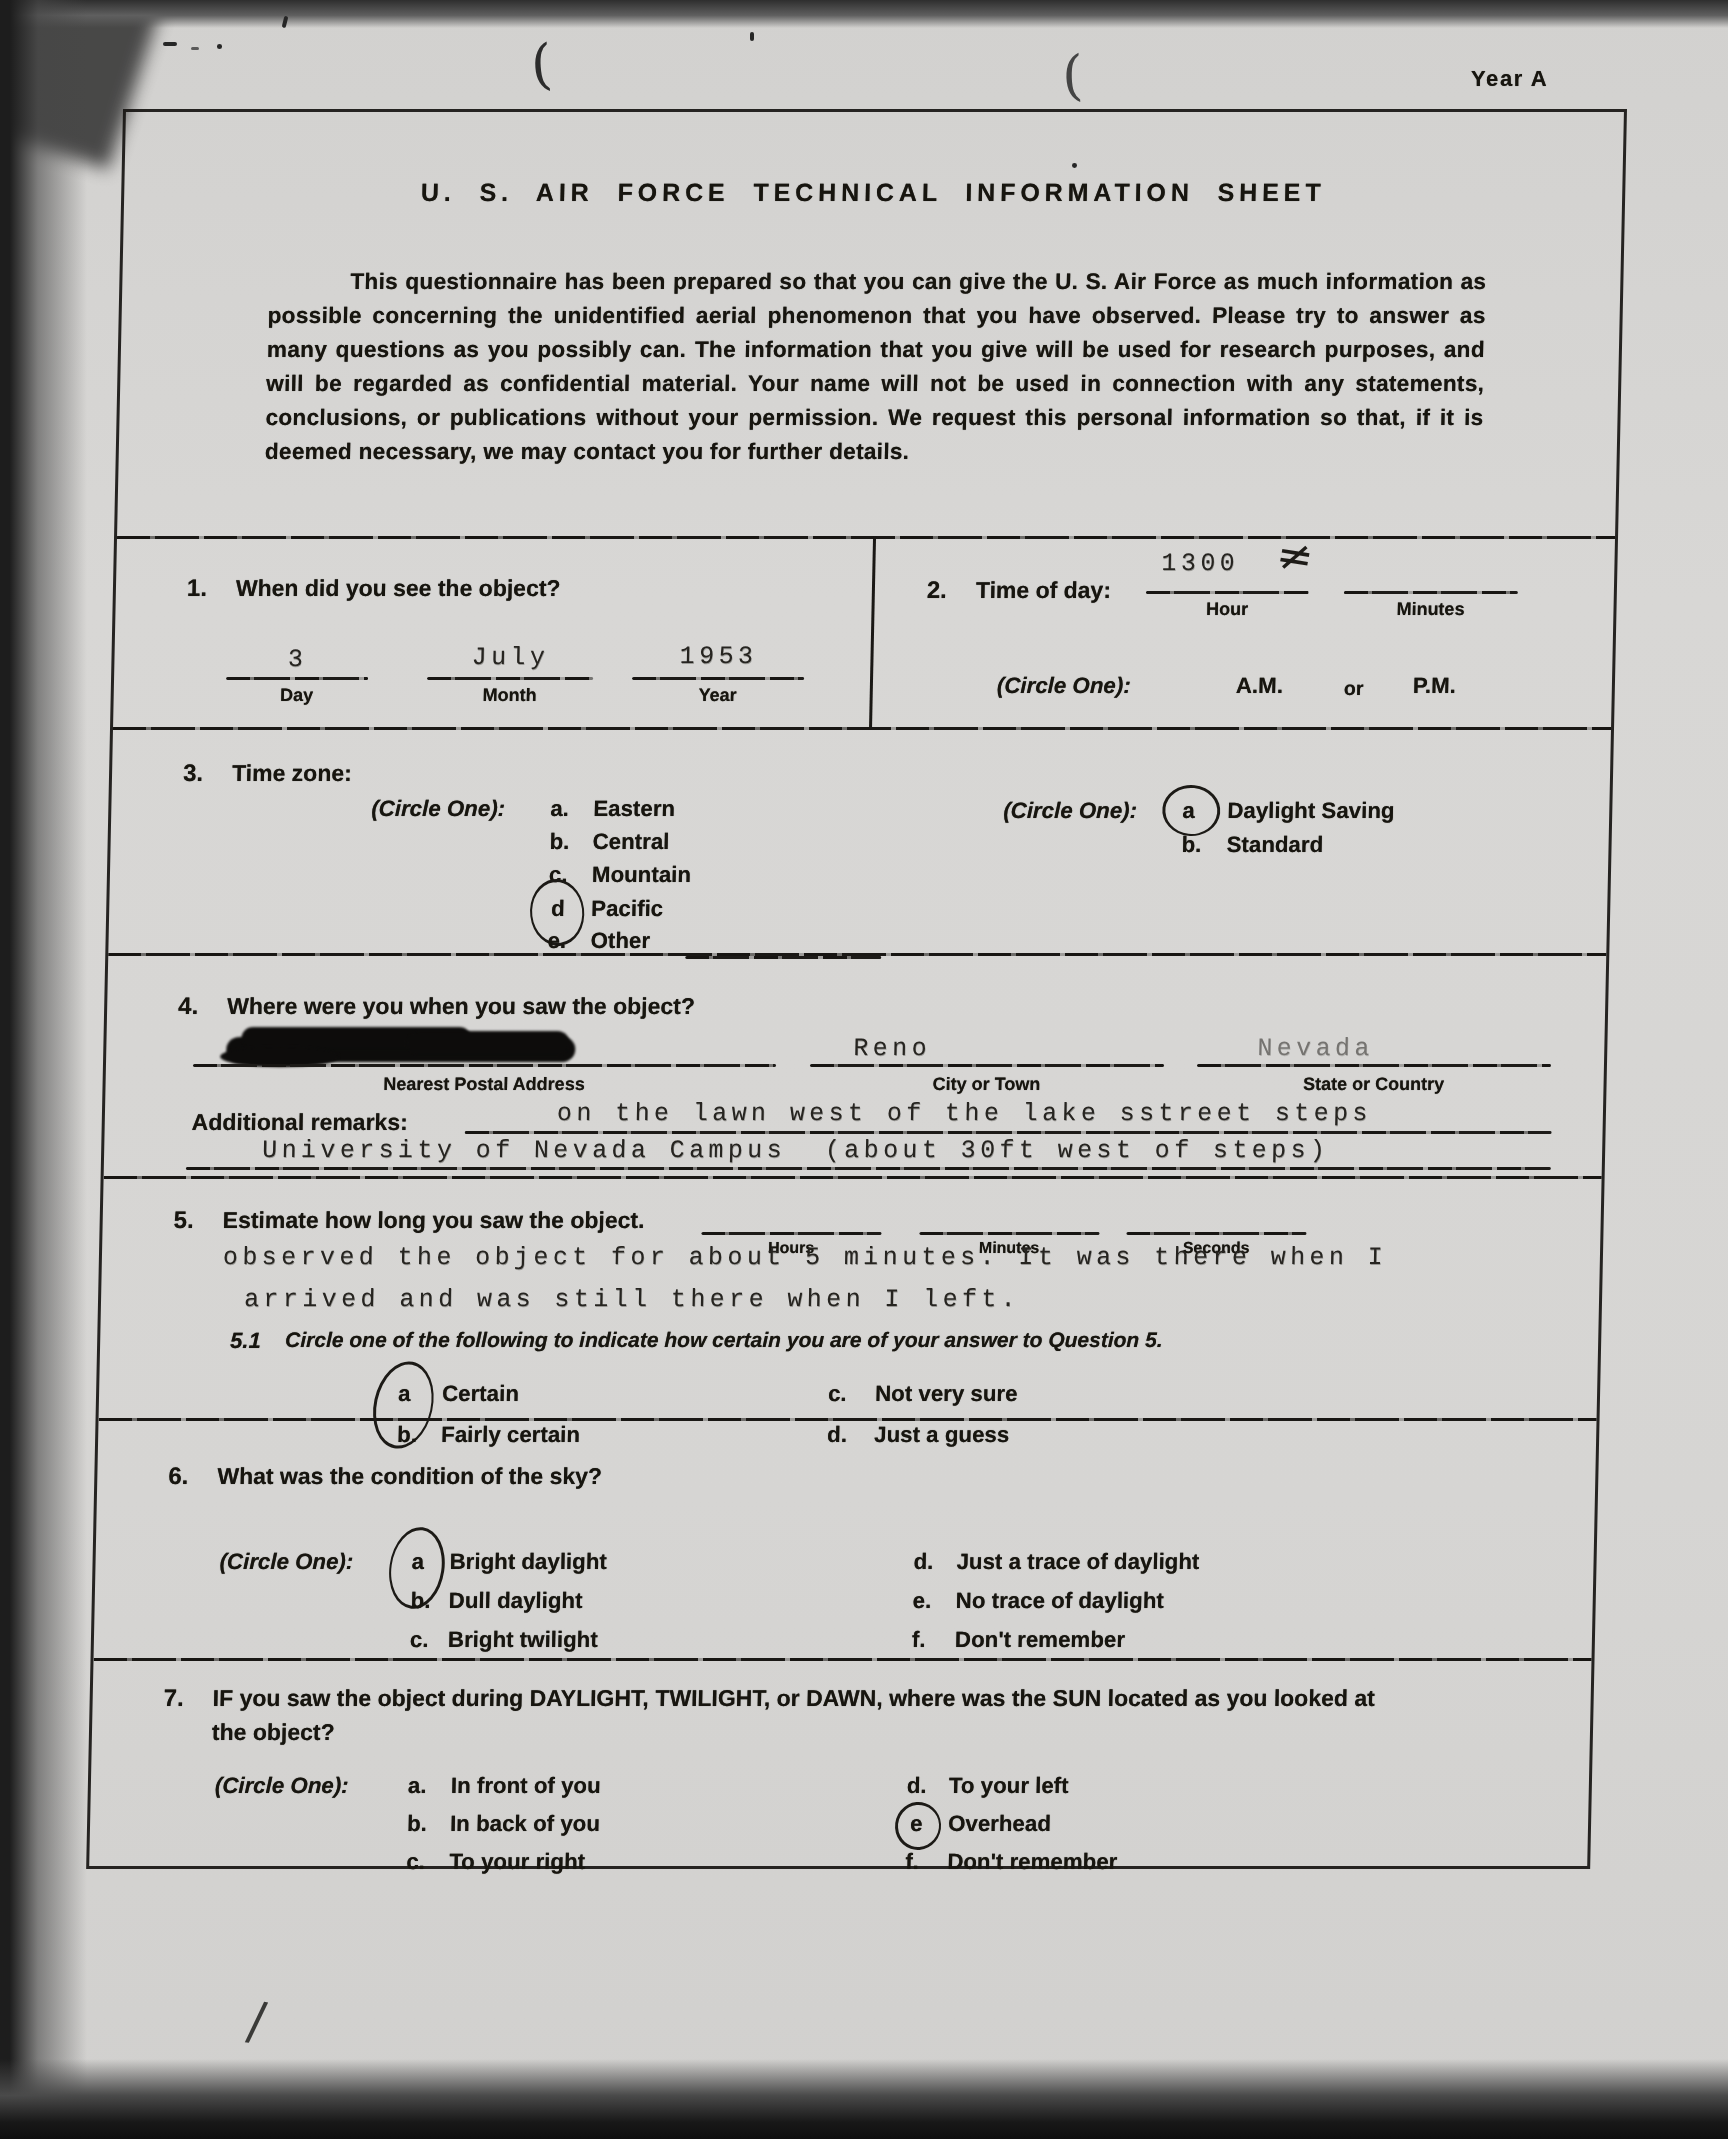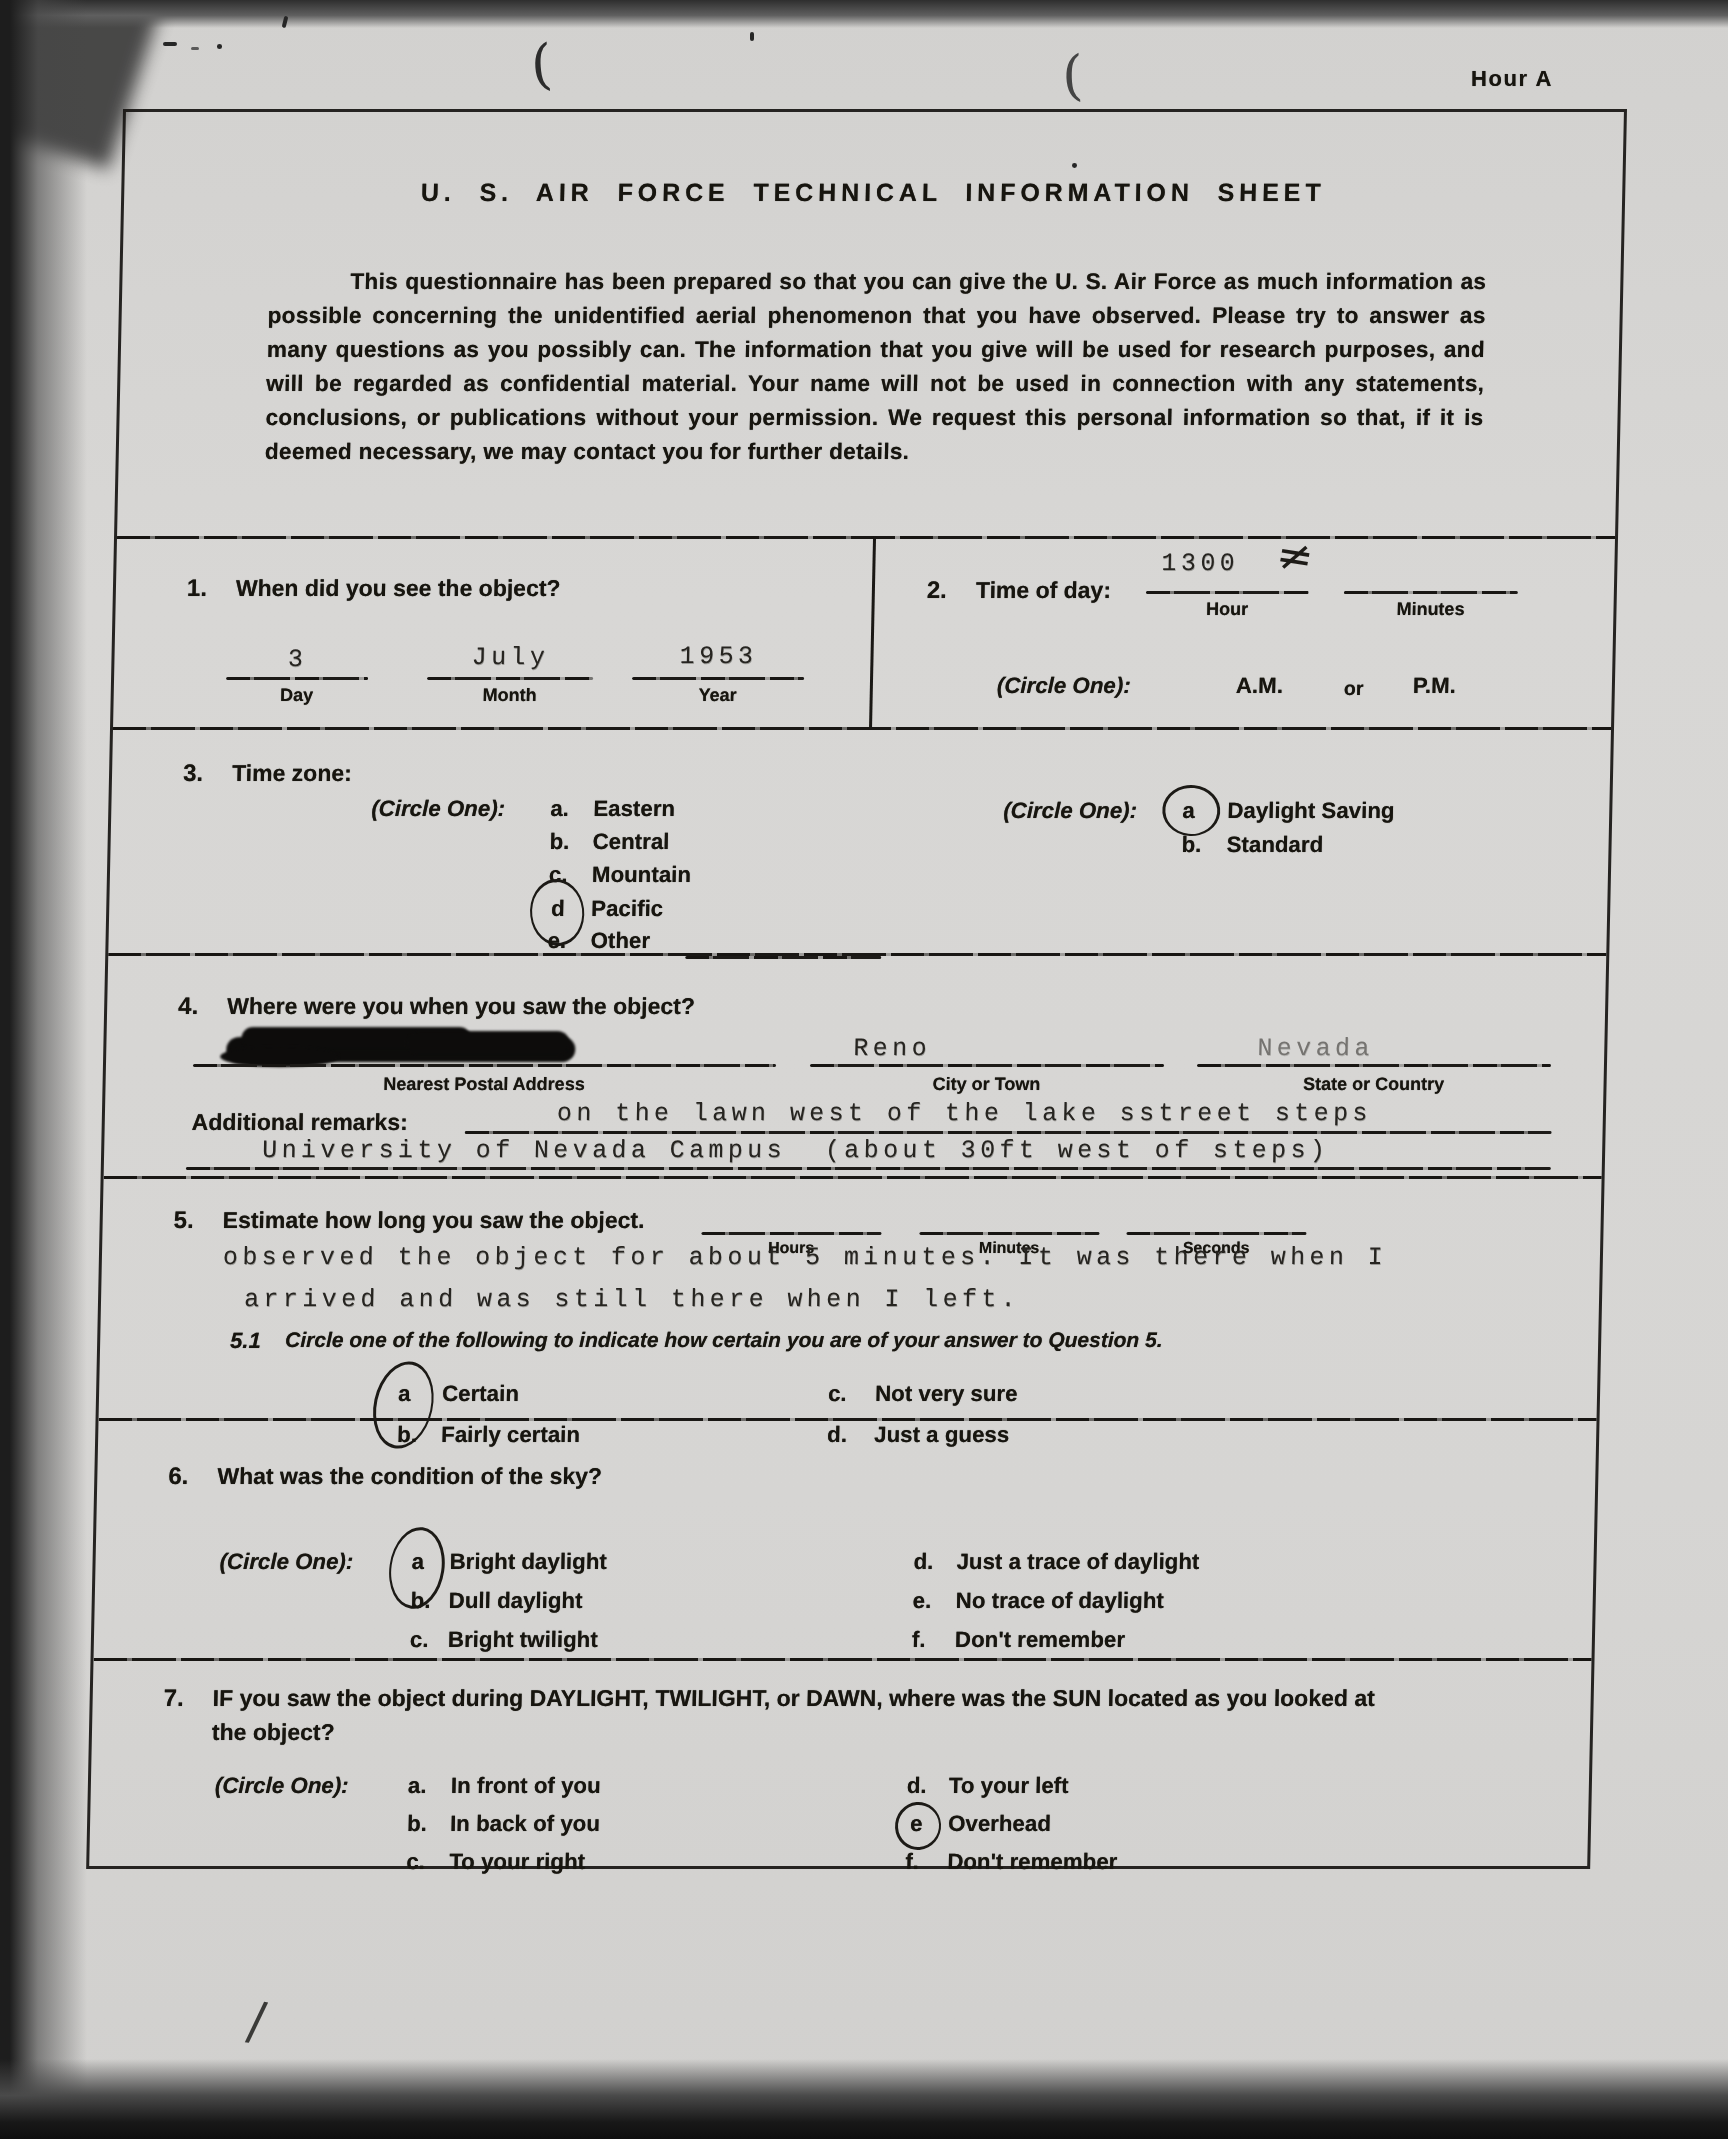--- a/index.html
+++ b/index.html
@@ -59,21 +59,21 @@
   <div class="abs speck" style="left:163px;top:42px;width:14px;height:3.8px;border-radius:2.2px;"></div>
   <div class="abs speck" style="left:191px;top:47px;width:7.6px;height:3.3px;border-radius:2.2px;opacity:.7;"></div>
   <div class="abs speck" style="left:217px;top:44px;width:5.4px;height:4.9px;"></div>
   <div class="abs speck" style="left:283px;top:16.3px;width:4.4px;height:12px;border-radius:2.7px;transform:rotate(14deg);"></div>
   <div class="abs speck" style="left:750px;top:32px;width:3.8px;height:8.7px;border-radius:2.2px;"></div>
   <div class="abs speck" style="left:1072px;top:163px;width:4.9px;height:4.9px;"></div>
   <span class="abs paren" style="left:531px;top:33px;transform:rotate(-4deg);">(</span>
   <span class="abs paren" style="left:1062px;top:44px;transform:rotate(-2deg);opacity:.85;">(</span>
   <span class="abs slashmark" style="left:248px;top:1991px;transform:rotate(8deg);">/</span>
 
-  <div class="abs print" style="left:1471px;top:66px;font-size:22px;letter-spacing:1.6px;">Hour A</div>
+  <div class="abs print" style="left:1471px;top:66px;font-size:22px;letter-spacing:1.6px;">Year A</div>
 
   <div class="abs form-box">
 
     <div class="abs print" style="left:0;top:66px;width:100%;text-align:center;font-size:25px;letter-spacing:4.9px;word-spacing:12px;">U. S. AIR FORCE TECHNICAL INFORMATION SHEET</div>
 
     <div class="abs print" style="left:146px;top:153px;width:1218px;font-size:22.6px;line-height:34px;text-indent:82px;text-align:justify;letter-spacing:0.3px;">This questionnaire has been prepared so that you can give the U. S. Air Force as much information as possible concerning the unidentified aerial phenomenon that you have observed. Please try to answer as many questions as you possibly can.  The information that you give will be used for research purposes, and will be regarded as confidential material.  Your name will not be used in connection with any statements, conclusions, or publications without your permission.  We request this personal information so that, if it is deemed necessary, we may contact you for further details.</div>
 
     <div class="abs rule" style="left:0;top:424px;width:100%;"></div>
     <div class="abs rule" style="left:0;top:615px;width:100%;"></div>
     <div class="abs rule" style="left:0;top:841px;width:100%;"></div>

